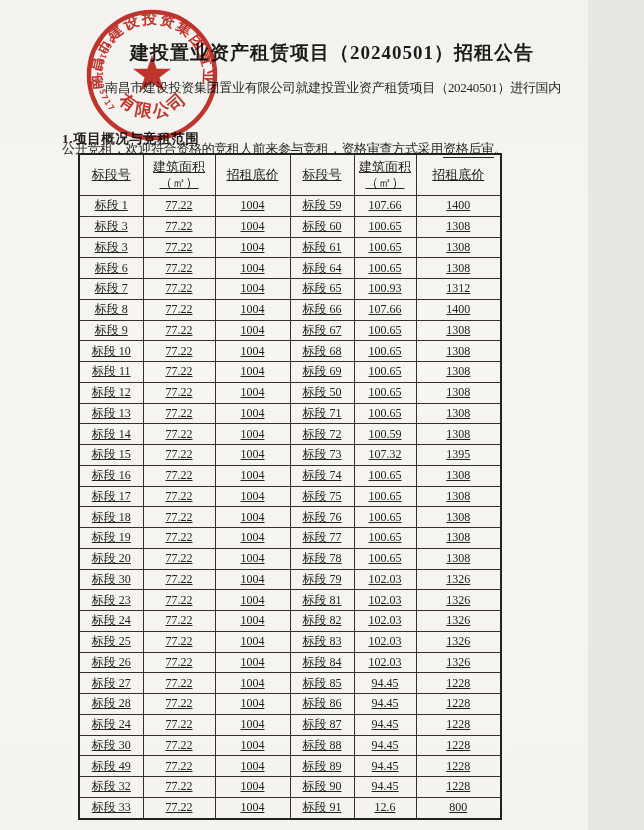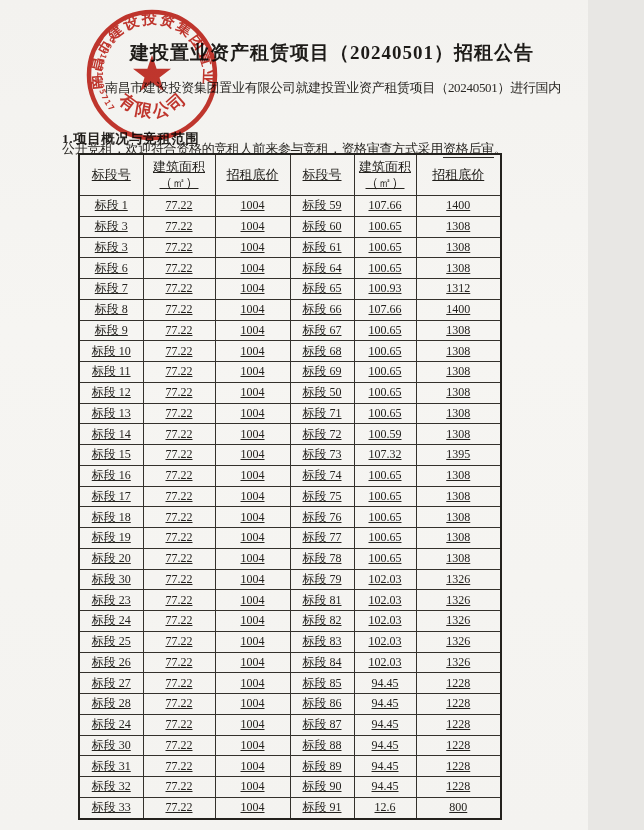--- a/index.html
+++ b/index.html
@@ -283,21 +283,21 @@
         </tr>
         <tr>
           <td>标段 30</td>
           <td>77.22</td>
           <td>1004</td>
           <td>标段 88</td>
           <td>94.45</td>
           <td>1228</td>
         </tr>
         <tr>
-          <td>标段 31</td>
+          <td>标段 49</td>
           <td>77.22</td>
           <td>1004</td>
           <td>标段 89</td>
           <td>94.45</td>
           <td>1228</td>
         </tr>
         <tr>
           <td>标段 32</td>
           <td>77.22</td>
           <td>1004</td>

